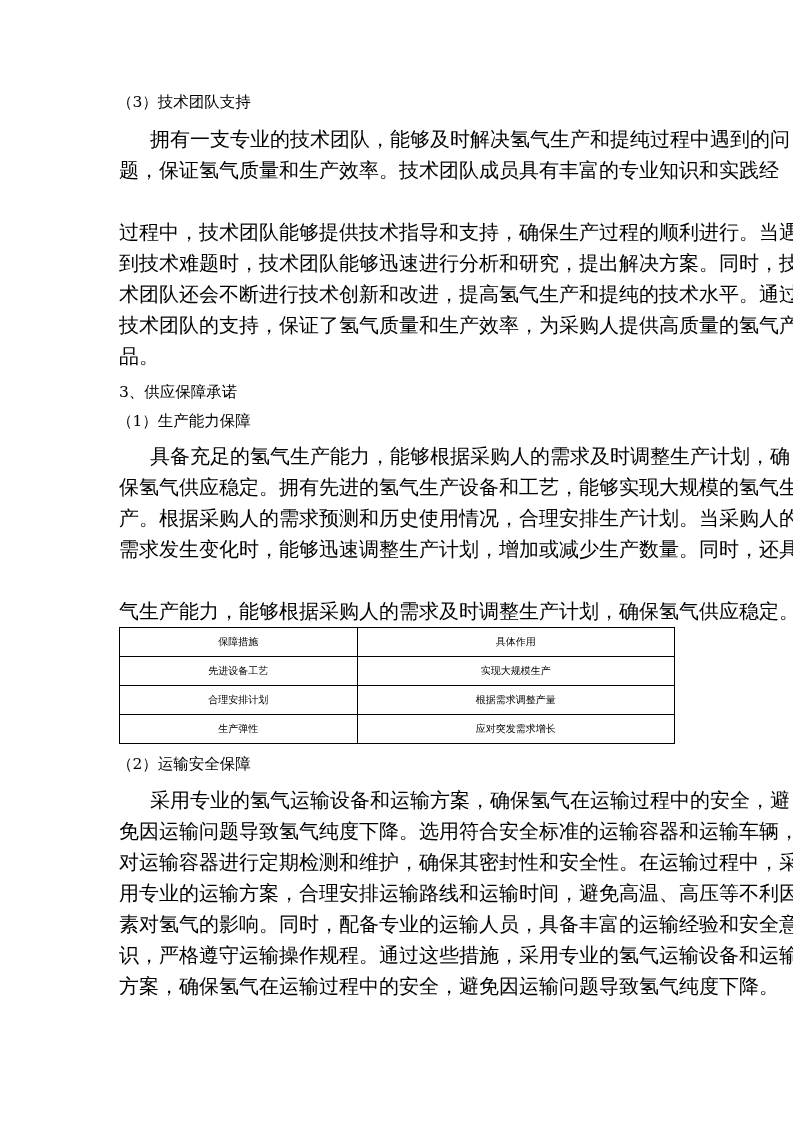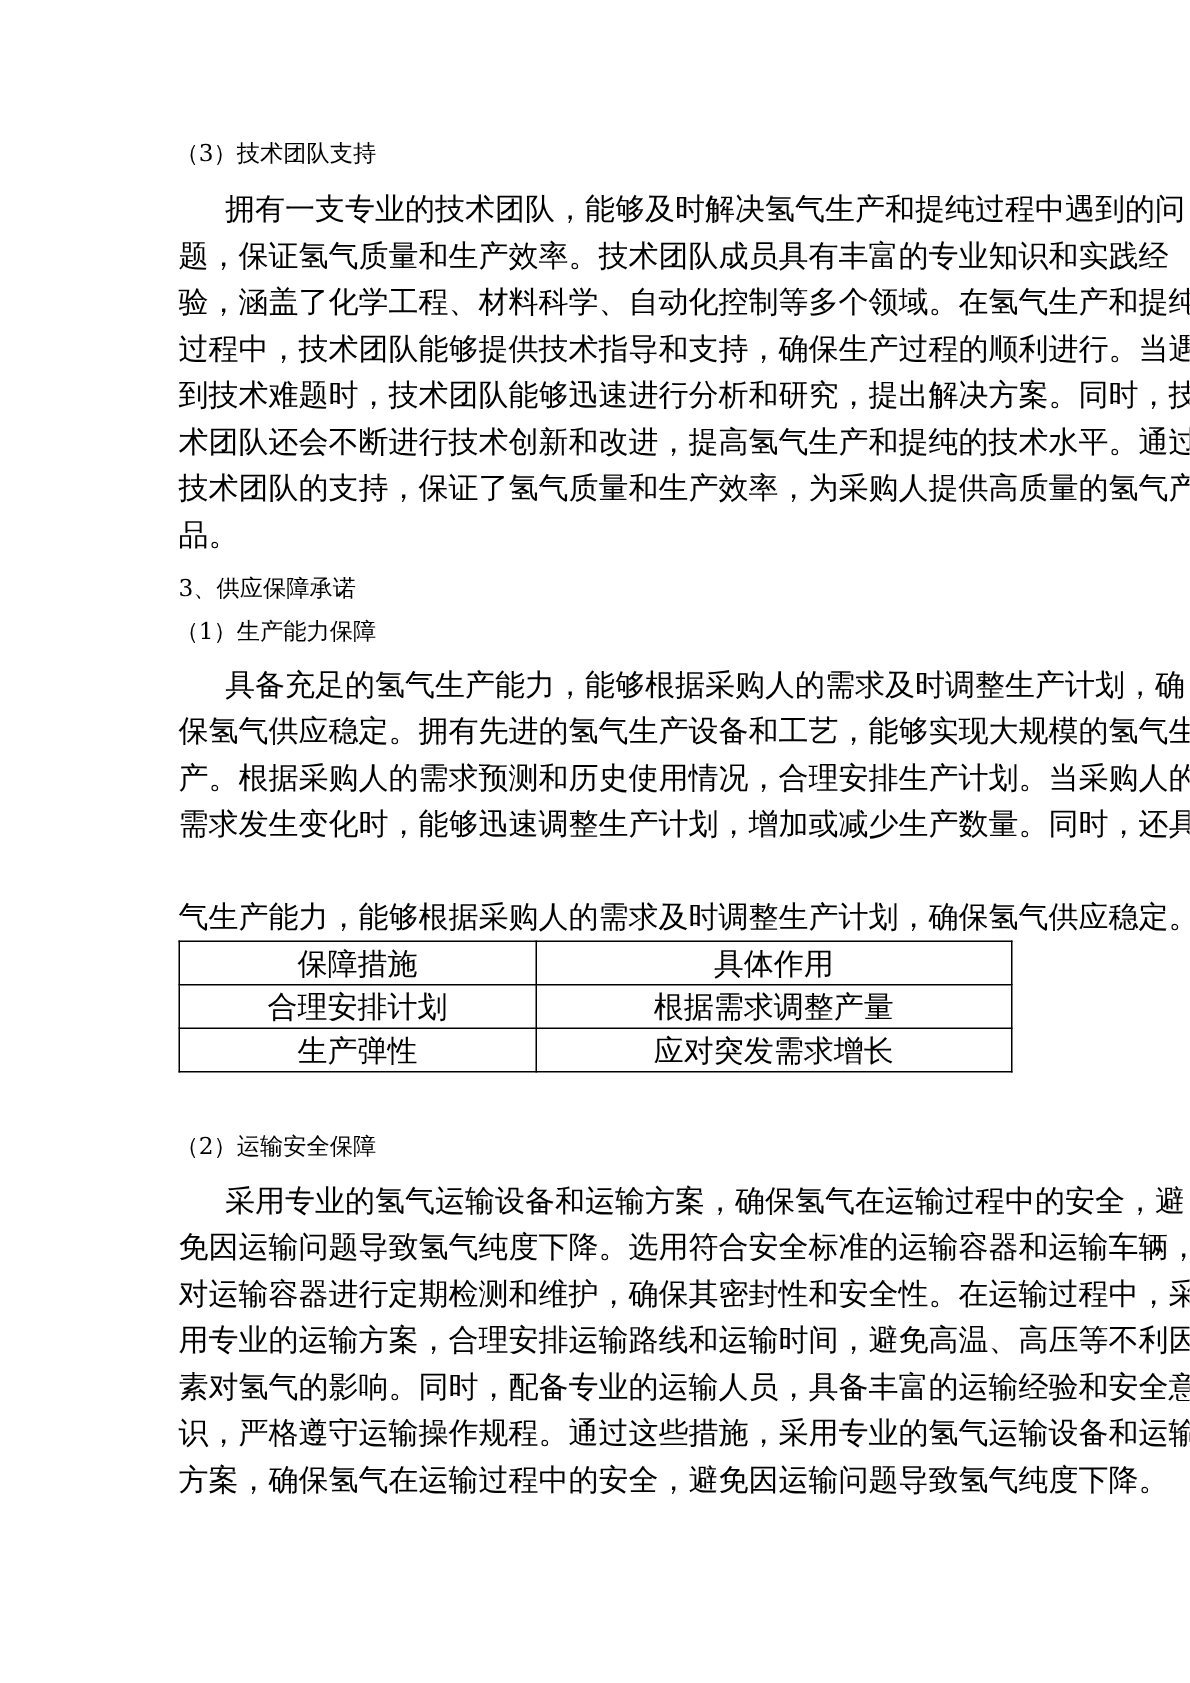--- a/index.html
+++ b/index.html
@@ -5,55 +5,58 @@
     html, body { margin: 0; padding: 0; background: #ffffff; }
     body { width: 793px; height: 1122px; position: relative; overflow: hidden;
       font-family: "DejaVu Serif", "Liberation Serif", serif; color: #000; }
     .page { position: absolute; left: 0; top: 0; width: 793px; height: 962px; background: #fff; }
     .line { position: absolute; left: 119px; width: 542px; font-size: 20px; line-height: 20px;
       white-space: nowrap; text-align: justify; text-align-last: justify; letter-spacing: 0; }
     .line.last { text-align-last: left; }
     .heading { position: absolute; left: 117px; font-size: 15.5px; line-height: 20px; white-space: nowrap; }
     .indent { padding-left: 31px; width: 511px; }
     table.data { position: absolute; left: 119px; top: 627px; width: 556px; border-collapse: collapse;
-      font-size: 20px; }
+      font-size: 10px; }
     table.data td, table.data th { border: 1.4px solid #000; height: 28px; padding: 0; text-align: center;
       font-weight: normal; vertical-align: middle; }
     table.data .c1 { width: 237px; }
     table.data .c2 { width: 317px; text-align: center; }
   </style>
 </head>
 <body>
 
 <div class="page">
 
   <div class="heading" style="top:92px">（3）技术团队支持</div>
   <div class="line indent" style="top:129px">拥有一支专业的技术团队，能够及时解决氢气生产和提纯过程中遇到的问</div>
   <div class="line" style="top:160px">题，保证氢气质量和生产效率。技术团队成员具有丰富的专业知识和实践经</div>
-  <div class="line" style="top:191px">验，涵盖了化学工程、材料科学、自动化控制等多个领域。在氢气生产和提纯</div>
   <div class="line" style="top:222px">过程中，技术团队能够提供技术指导和支持，确保生产过程的顺利进行。当遇</div>
   <div class="line" style="top:253px">到技术难题时，技术团队能够迅速进行分析和研究，提出解决方案。同时，技</div>
   <div class="line" style="top:284px">术团队还会不断进行技术创新和改进，提高氢气生产和提纯的技术水平。通过</div>
   <div class="line" style="top:315px">技术团队的支持，保证了氢气质量和生产效率，为采购人提供高质量的氢气产</div>
   <div class="line last" style="top:346px">品。</div>
 
   <div class="heading" style="top:382px; left:119px">3、供应保障承诺</div>
   <div class="heading" style="top:411px">（1）生产能力保障</div>
 
   <div class="line indent" style="top:446px">具备充足的氢气生产能力，能够根据采购人的需求及时调整生产计划，确</div>
   <div class="line" style="top:477px">保氢气供应稳定。拥有先进的氢气生产设备和工艺，能够实现大规模的氢气生</div>
   <div class="line" style="top:508px">产。根据采购人的需求预测和历史使用情况，合理安排生产计划。当采购人的</div>
   <div class="line" style="top:539px">需求发生变化时，能够迅速调整生产计划，增加或减少生产数量。同时，还具</div>
   <div class="line" style="top:601px">气生产能力，能够根据采购人的需求及时调整生产计划，确保氢气供应稳定。</div>
 
   <table class="data">
     <tbody>
         <tr>
       <th class="c1">保障措施</th>
       <th class="c2">具体作用</th>
+    </tr>
+    <tr>
+      <td class="c1">先进设备工艺</td>
+      <td class="c2">实现大规模生产</td>
     </tr>
     <tr>
       <td class="c1">合理安排计划</td>
       <td class="c2">根据需求调整产量</td>
     </tr>
     <tr>
       <td class="c1">生产弹性</td>
       <td class="c2">应对突发需求增长</td>
     </tr>
   </tbody>

